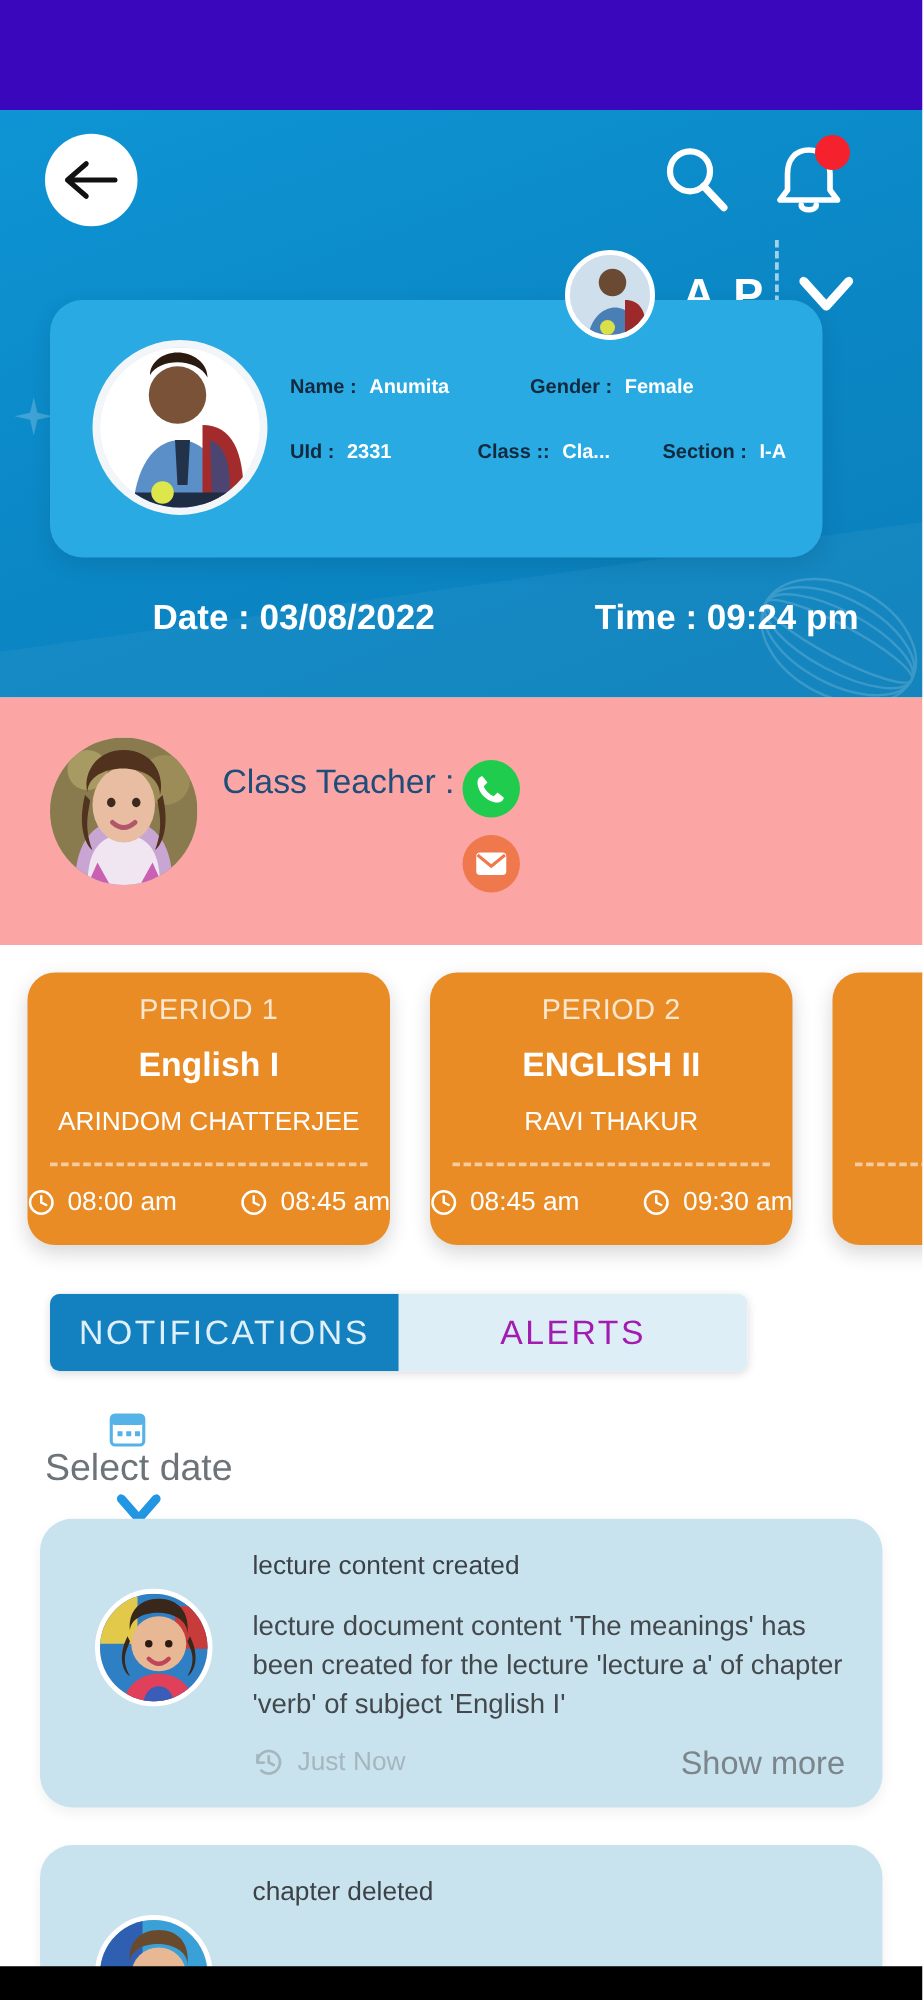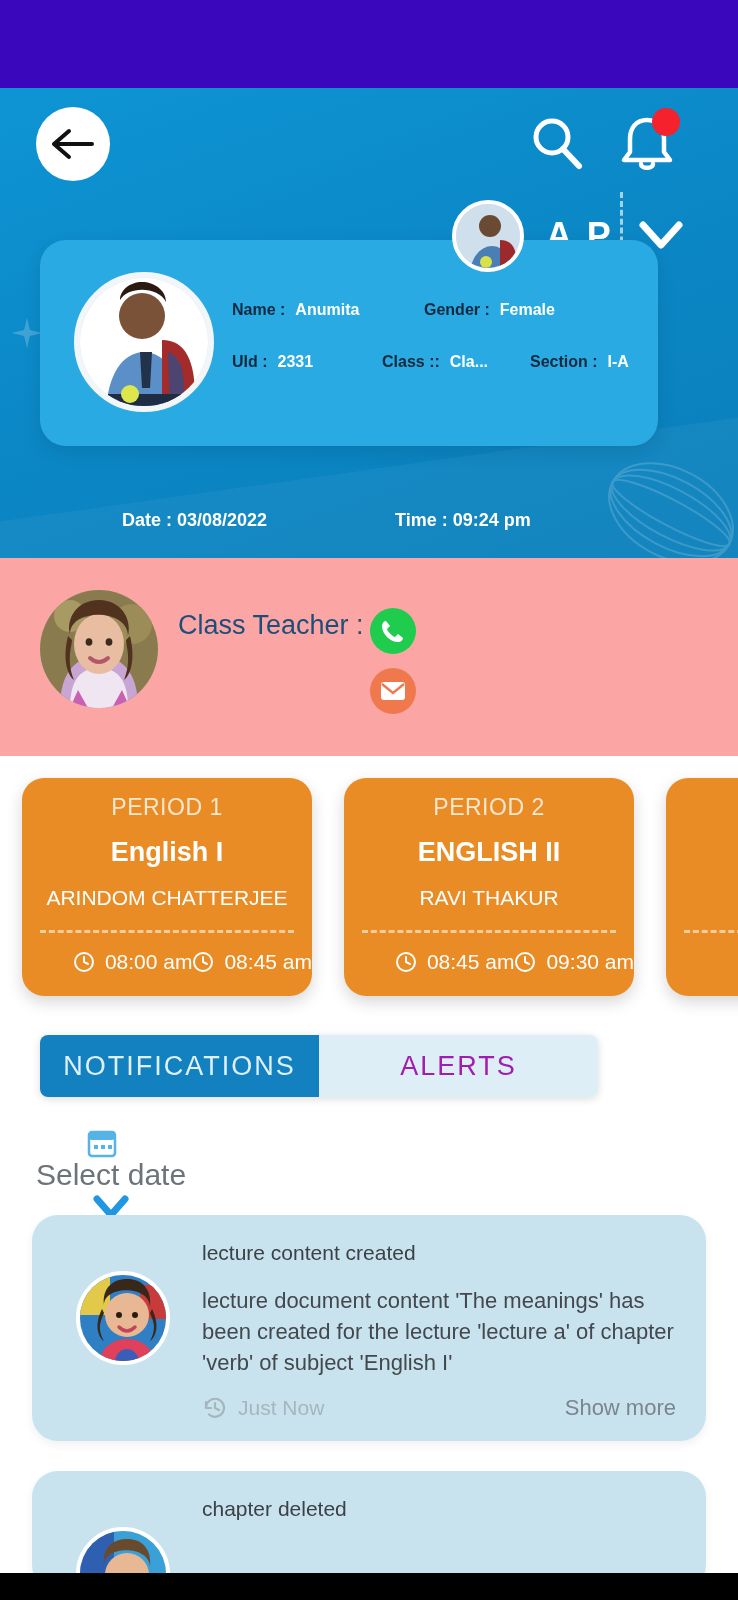--- a/index.html
+++ b/index.html
@@ -89,21 +89,21 @@
   }
   .sc-row { display: flex; align-items: center; height: 52px; }
   .sc-lbl { font-weight: 700; color: #13293d; margin-right: 10px; white-space: nowrap; }
   .sc-val { font-weight: 700; color: #ffffff; white-space: nowrap; }
   .sp-name  { width: 192px; display: flex; }
   .sp-uid   { width: 150px; display: flex; }
   .sp-class { width: 148px; display: flex; }
 
   .datetime {
     position: absolute; left: 0; top: 390px; width: 738px;
-    display: flex; color: #ffffff; font-size: 18px; font-weight: 700; margin-top: 32px;
+    display: flex; color: #ffffff; font-size: 28px; font-weight: 700;
   }
   .dt-date { margin-left: 122px; }
   .dt-time { margin-left: 128px; }
 
   
   .teacher {
     position: absolute; top: 558px; left: 0; width: 738px; height: 198px;
     background: #fca5a5;
   }
   .t-avatar {
@@ -142,21 +142,21 @@
   }
   .p-no   { color: #fbe7cf; font-size: 23px; letter-spacing: .5px; }
   .p-sub  { color: #ffffff; font-size: 27px; font-weight: 700; margin-top: 16px; text-align: center; }
   .p-tch  { color: #ffffff; font-size: 21px; margin-top: 18px; text-align: center; white-space: nowrap; }
   .p-dash {
     position: absolute; left: 18px; right: 18px; top: 152px;
     border-top: 3px dashed rgba(255,255,255,.55);
   }
   .p-times {
     position: absolute; left: 0; right: 0; top: 172px;
-    display: flex; justify-content: flex-end; align-items: center;
+    display: flex; justify-content: space-between; align-items: center;
     color: #ffffff; font-size: 21px;
   }
   .p-time { display: flex; align-items: center; gap: 10px; }
 
   
   .tabs {
     position: absolute; top: 1035px; left: 40px;
     width: 558px; height: 62px;
     border-radius: 8px; overflow: hidden; display: flex;
     box-shadow: 0 2px 8px rgba(0,0,0,.14);
@@ -187,21 +187,21 @@
   }
   .n-avatar {
     position: absolute; left: 44px; top: 56px;
     width: 94px; height: 94px; border-radius: 50%;
     border: 4px solid #ffffff; background: #d8d0c2; overflow: hidden;
   }
   .n-title { font-size: 21px; color: #3b4146; margin-bottom: 20px; }
   .n-body  { font-size: 22px; color: #43484d; line-height: 1.42; }
   .n-foot  { display: flex; align-items: center; justify-content: space-between; margin-top: 16px; }
   .n-time  { display: flex; align-items: center; gap: 10px; font-size: 21px; color: #a6b6bd; }
-  .n-more  { font-size: 22px; color: #7b858b; cursor: pointer; }
+  .n-more  { font-size: 26px; color: #7b858b; cursor: pointer; }
   .notif-card.partial { min-height: 120px; padding-bottom: 0; }
 
   
   .navbar {
     position: absolute; bottom: 0; left: 0; width: 738px; height: 27px;
     background: #000000;
   }
 </style>
 </head>
 <body>

